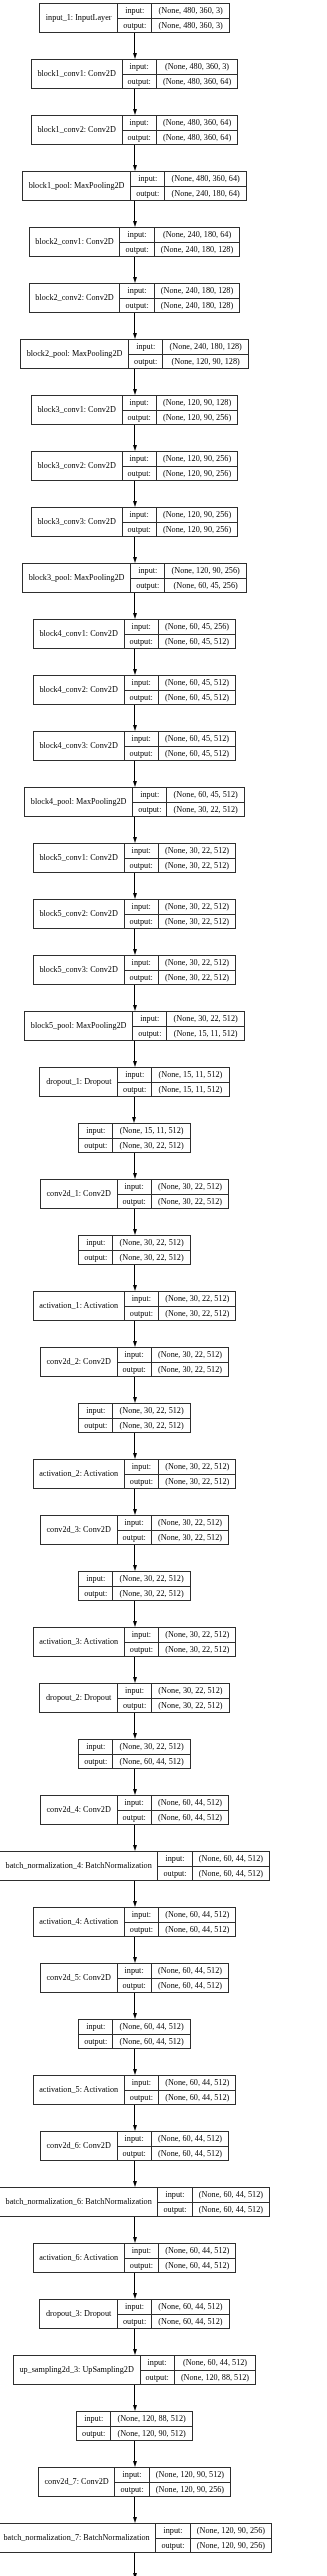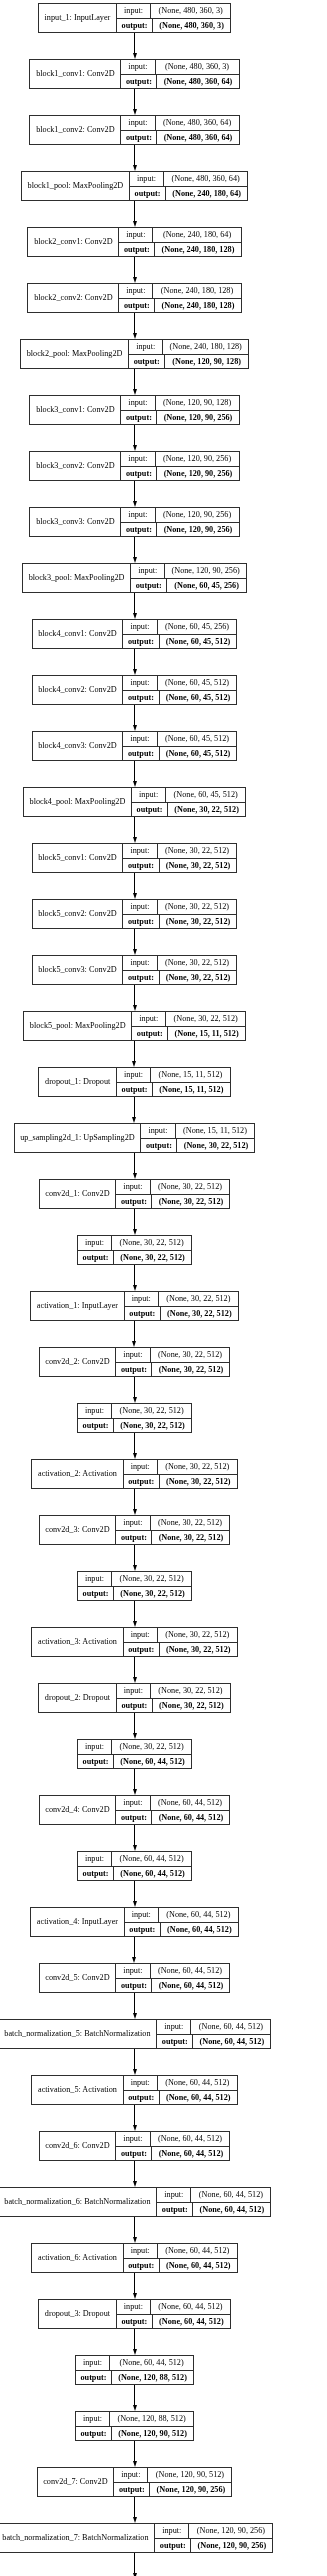--- a/index.html
+++ b/index.html
@@ -46,21 +46,20 @@
     display: flex;
     flex-direction: column;
   }
   .io-row {
     display: flex;
     height: 14.4px;
     line-height: 14.4px;
   }
   .io-row + .io-row {
     border-top: 0.5px solid #2e2e2e;
-    font-weight: bold;
   }
   .io-label {
     padding: 0 4.6px;
     min-width: 24px;
     text-align: center;
     border-right: 0.5px solid #2e2e2e;
     white-space: nowrap;
   }
   .io-shape {
     flex: 1;
@@ -486,21 +485,20 @@
       </div>
     </div>
     <div class="arrow">
       <div class="arrow-line"></div>
       <div class="arrow-head"></div>
     </div>
   </div>
 
   <div class="node-wrap">
     <div class="node">
-      <div class="name">up_sampling2d_1: UpSampling2D</div>
       <div class="io">
         <div class="io-row">
           <div class="io-label">input:</div>
           <div class="io-shape">(None, 15, 11, 512)</div>
         </div>
         <div class="io-row">
           <div class="io-label">output:</div>
           <div class="io-shape">(None, 30, 22, 512)</div>
         </div>
       </div>
@@ -545,21 +543,21 @@
       </div>
     </div>
     <div class="arrow">
       <div class="arrow-line"></div>
       <div class="arrow-head"></div>
     </div>
   </div>
 
   <div class="node-wrap">
     <div class="node">
-      <div class="name">activation_1: InputLayer</div>
+      <div class="name">activation_1: Activation</div>
       <div class="io">
         <div class="io-row">
           <div class="io-label">input:</div>
           <div class="io-shape">(None, 30, 22, 512)</div>
         </div>
         <div class="io-row">
           <div class="io-label">output:</div>
           <div class="io-shape">(None, 30, 22, 512)</div>
         </div>
       </div>
@@ -742,40 +740,41 @@
       </div>
     </div>
     <div class="arrow">
       <div class="arrow-line"></div>
       <div class="arrow-head"></div>
     </div>
   </div>
 
   <div class="node-wrap">
     <div class="node">
-      <div class="io">
-        <div class="io-row">
-          <div class="io-label">input:</div>
-          <div class="io-shape">(None, 60, 44, 512)</div>
-        </div>
-        <div class="io-row">
-          <div class="io-label">output:</div>
-          <div class="io-shape">(None, 60, 44, 512)</div>
-        </div>
-      </div>
-    </div>
-    <div class="arrow">
-      <div class="arrow-line"></div>
-      <div class="arrow-head"></div>
-    </div>
-  </div>
-
-  <div class="node-wrap">
-    <div class="node">
-      <div class="name">activation_4: InputLayer</div>
+      <div class="name">batch_normalization_4: BatchNormalization</div>
+      <div class="io">
+        <div class="io-row">
+          <div class="io-label">input:</div>
+          <div class="io-shape">(None, 60, 44, 512)</div>
+        </div>
+        <div class="io-row">
+          <div class="io-label">output:</div>
+          <div class="io-shape">(None, 60, 44, 512)</div>
+        </div>
+      </div>
+    </div>
+    <div class="arrow">
+      <div class="arrow-line"></div>
+      <div class="arrow-head"></div>
+    </div>
+  </div>
+
+  <div class="node-wrap">
+    <div class="node">
+      <div class="name">activation_4: Activation</div>
       <div class="io">
         <div class="io-row">
           <div class="io-label">input:</div>
           <div class="io-shape">(None, 60, 44, 512)</div>
         </div>
         <div class="io-row">
           <div class="io-label">output:</div>
           <div class="io-shape">(None, 60, 44, 512)</div>
         </div>
       </div>
@@ -801,21 +800,20 @@
       </div>
     </div>
     <div class="arrow">
       <div class="arrow-line"></div>
       <div class="arrow-head"></div>
     </div>
   </div>
 
   <div class="node-wrap">
     <div class="node">
-      <div class="name">batch_normalization_5: BatchNormalization</div>
       <div class="io">
         <div class="io-row">
           <div class="io-label">input:</div>
           <div class="io-shape">(None, 60, 44, 512)</div>
         </div>
         <div class="io-row">
           <div class="io-label">output:</div>
           <div class="io-shape">(None, 60, 44, 512)</div>
         </div>
       </div>
@@ -921,20 +919,21 @@
       </div>
     </div>
     <div class="arrow">
       <div class="arrow-line"></div>
       <div class="arrow-head"></div>
     </div>
   </div>
 
   <div class="node-wrap">
     <div class="node">
+      <div class="name">up_sampling2d_3: UpSampling2D</div>
       <div class="io">
         <div class="io-row">
           <div class="io-label">input:</div>
           <div class="io-shape">(None, 60, 44, 512)</div>
         </div>
         <div class="io-row">
           <div class="io-label">output:</div>
           <div class="io-shape">(None, 120, 88, 512)</div>
         </div>
       </div>

